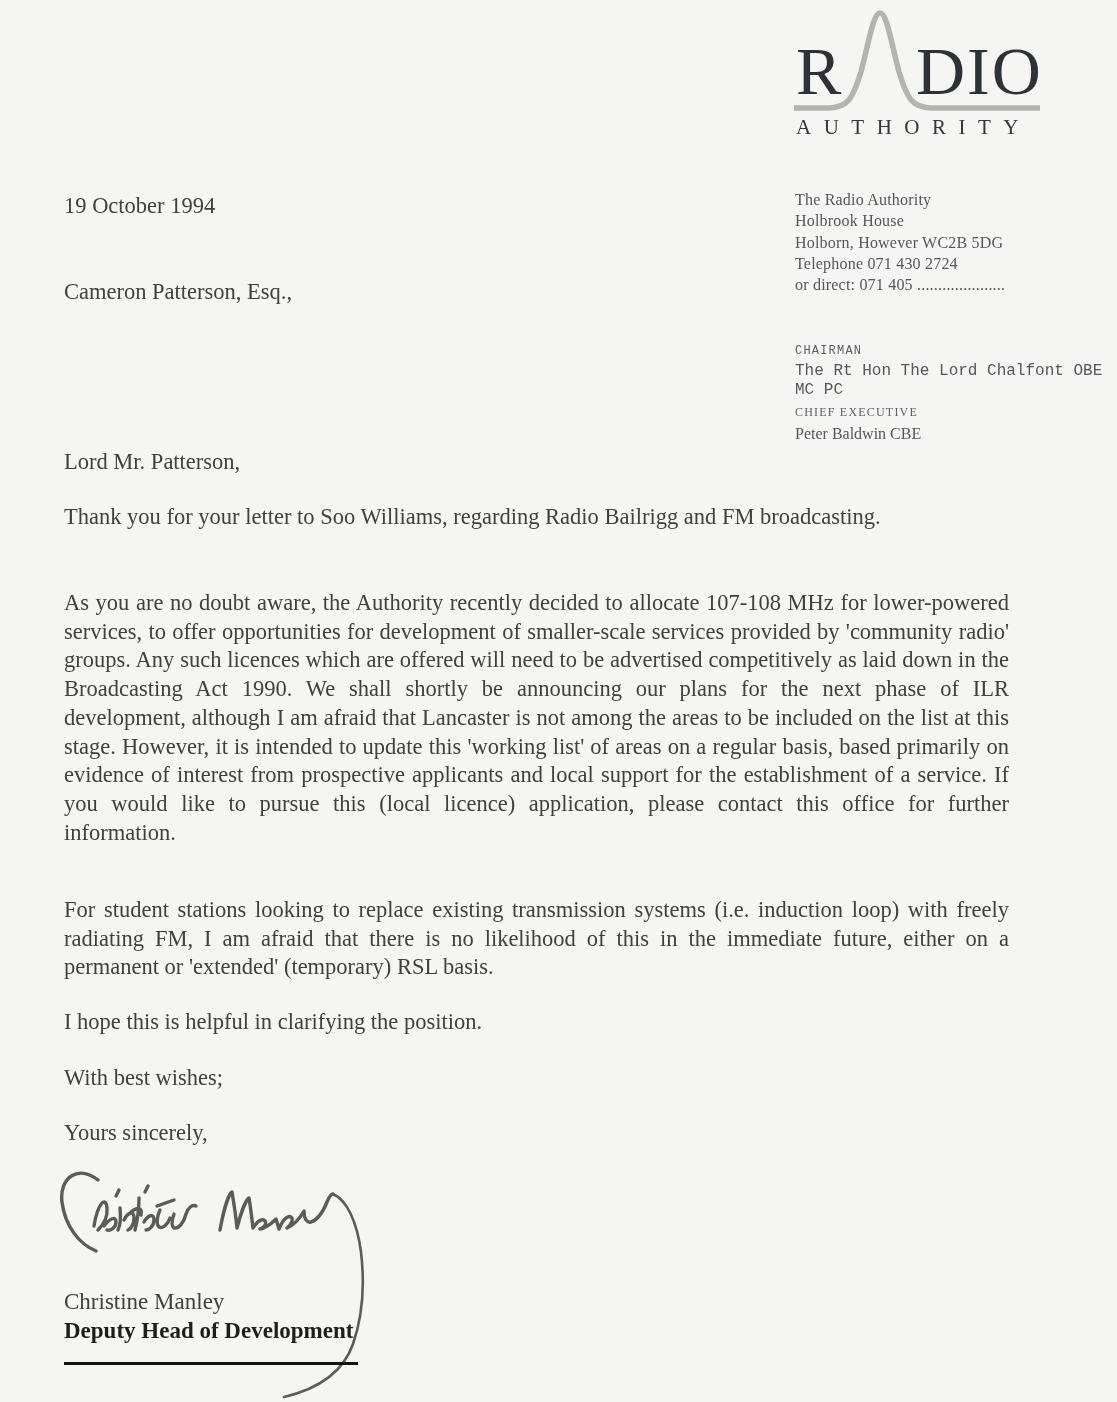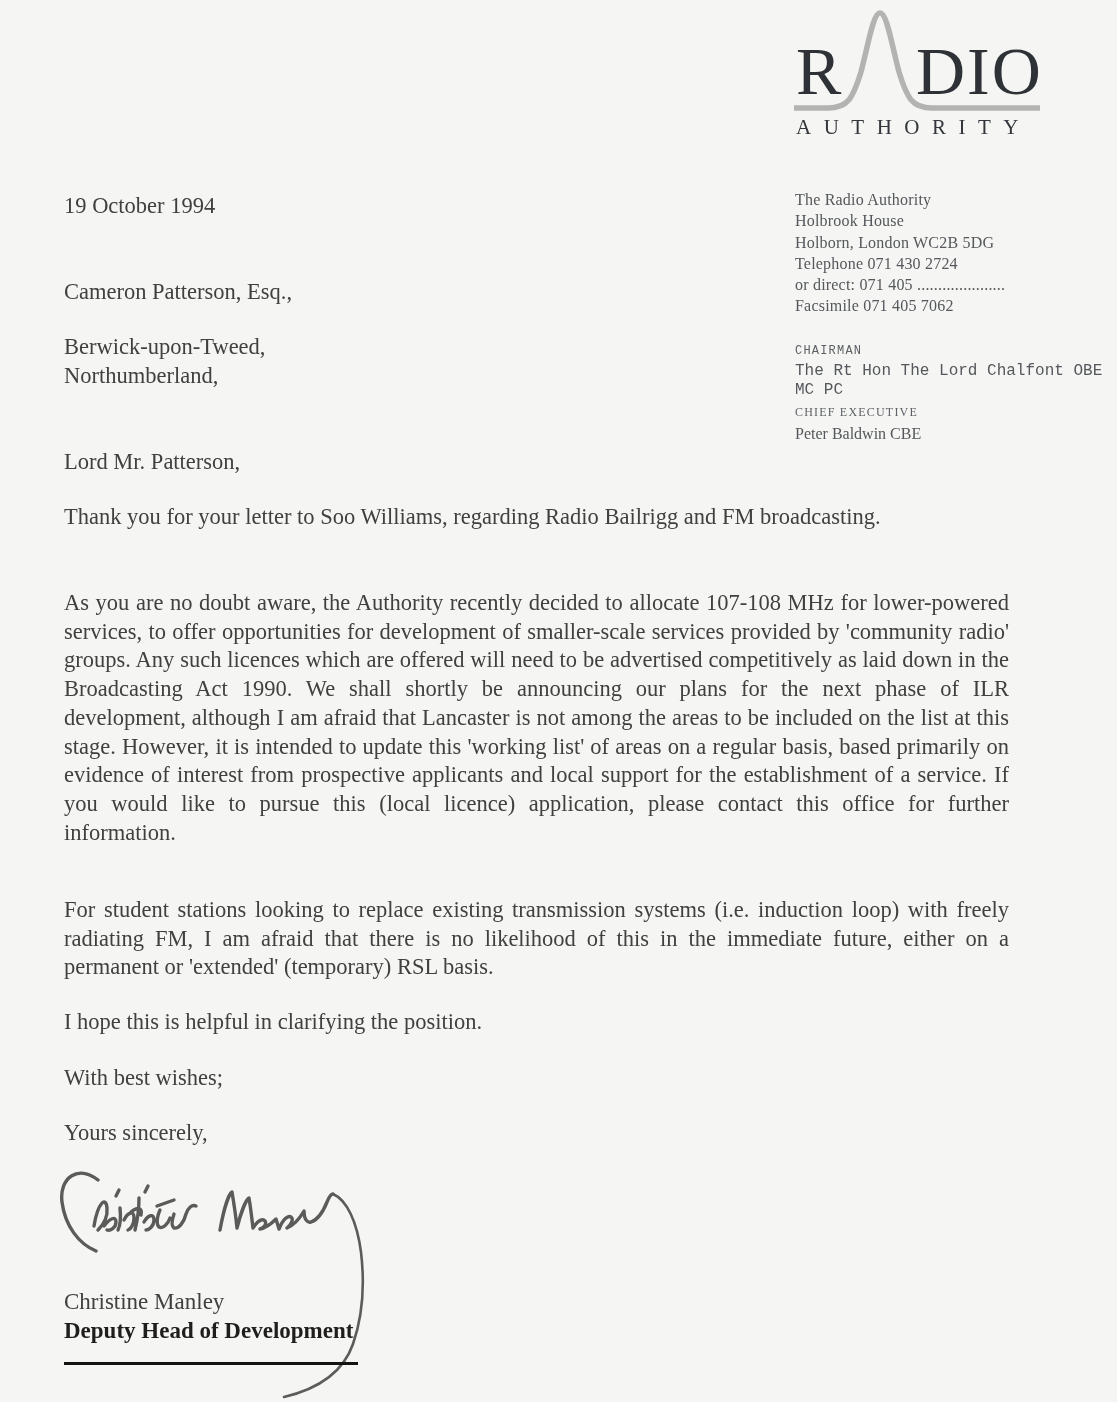--- a/index.html
+++ b/index.html
@@ -49,44 +49,39 @@
       <path d="M 6 100 L 40 100 C 60 100 65 90 73 64 C 80 38 85 5 92 5 C 99 5 104 38 111 64 C 119 90 124 100 144 100 L 252 100" fill="none" stroke="#b3b3b2" stroke-width="5.5" stroke-linecap="butt"></path>
       <text x="8" y="86" font-family="Liberation Serif, serif" font-size="68" fill="#2e3236">R</text>
       <text x="128" y="86" font-family="Liberation Serif, serif" font-size="68" fill="#2e3236" letter-spacing="2">DIO</text>
       <text x="8" y="126" font-family="Liberation Serif, serif" font-size="21" fill="#33373b" letter-spacing="12.5">AUTHORITY</text>
     </svg>
   </div>
 
   <div class="lh-block lh-address">
     <div>The Radio Authority</div>
     <div>Holbrook House</div>
-    <div>Holborn, London WC2B 5DG</div>
+    <div>Holborn, However WC2B 5DG</div>
     <div>Telephone 071 430 2724</div>
     <div>or direct: 071 405 .....................</div>
-    <div>Facsimile 071 405 7062</div>
   </div>
 
   <div class="lh-block lh-chairman">
     <div class="lh-label">CHAIRMAN</div>
     <div class="lh-name">The Rt Hon The Lord Chalfont OBE MC PC</div>
   </div>
 
   <div class="lh-block lh-exec">
     <div class="lh-label">CHIEF EXECUTIVE</div>
     <div class="lh-name">Peter Baldwin CBE</div>
   </div>
 
   <div class="abs body-text date">19 October 1994</div>
 
   <div class="abs body-text recipient-name">Cameron Patterson, Esq.,</div>
 
-  <div class="abs body-text recipient-address">
-    <div>Berwick-upon-Tweed,</div>
-    <div>Northumberland,</div>
-  </div>
 
   <div class="abs body-text salutation">Lord Mr. Patterson,</div>
 
   <p class="abs body-text para p1">Thank you for your letter to Soo Williams, regarding Radio Bailrigg and FM broadcasting.</p>
   <p class="abs body-text para p2">As you are no doubt aware, the Authority recently decided to allocate 107-108 MHz for lower-powered services, to offer opportunities for development of smaller-scale services provided by 'community radio' groups.  Any such licences which are offered will need to be advertised competitively as laid down in the Broadcasting Act 1990.  We shall shortly be announcing our plans for the next phase of ILR development, although I am afraid that Lancaster is not among the areas to be included on the list at this stage.  However, it is intended to update this 'working list' of areas on a regular basis, based primarily on evidence of interest from prospective applicants and local support for the establishment of a service.  If you would like to pursue this (local licence) application, please contact this office for further information.</p>
   <p class="abs body-text para p3">For student stations looking to replace existing transmission systems (i.e. induction loop) with freely radiating FM, I am afraid that there is no likelihood of this in the immediate future, either on a permanent or 'extended'  (temporary) RSL basis.</p>
   <p class="abs body-text p4">I hope this is helpful in clarifying the position.</p>
 
   <div class="abs body-text wishes">With best wishes;</div>
   <div class="abs body-text sincerely">Yours sincerely,</div>

